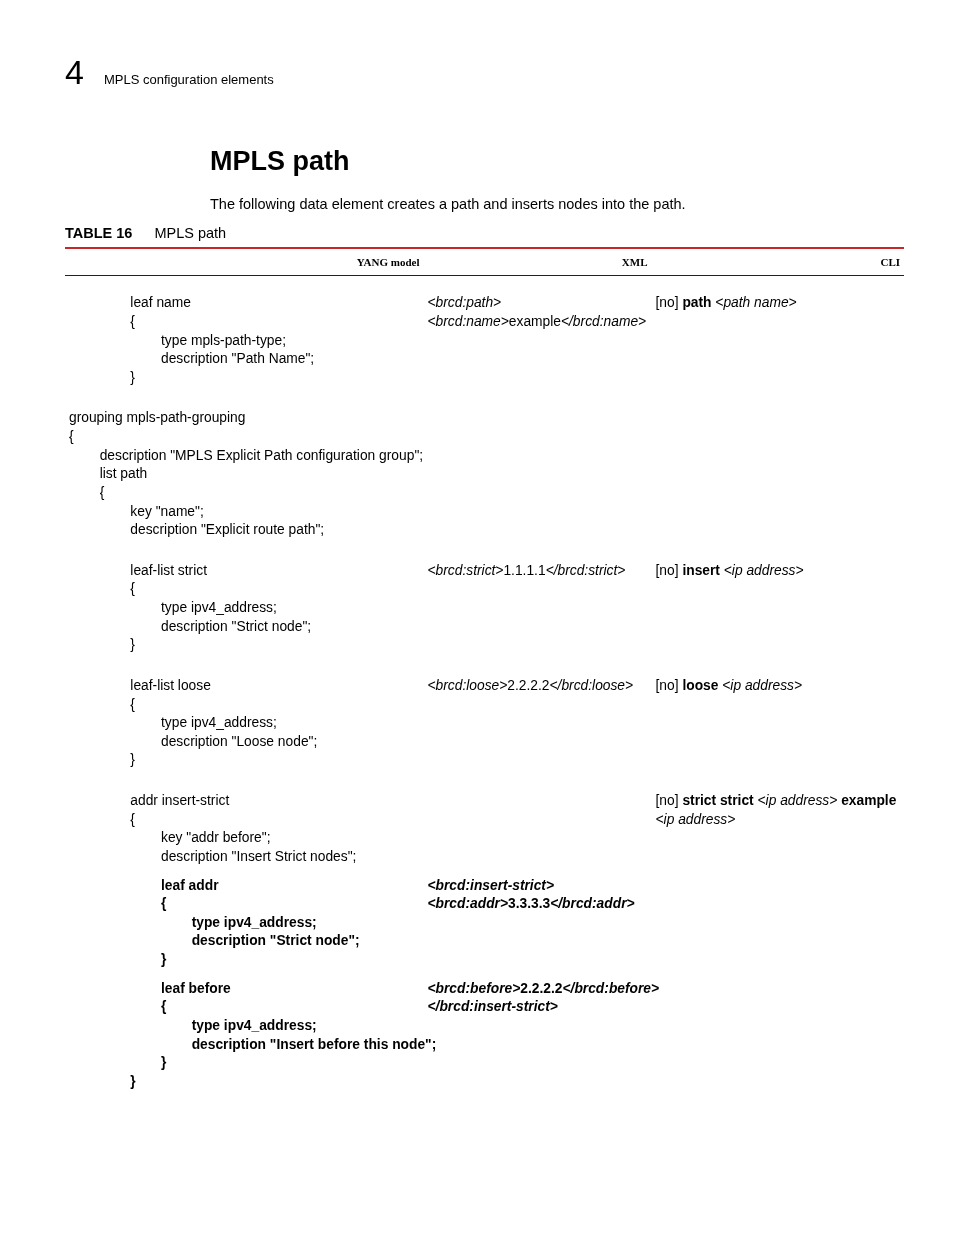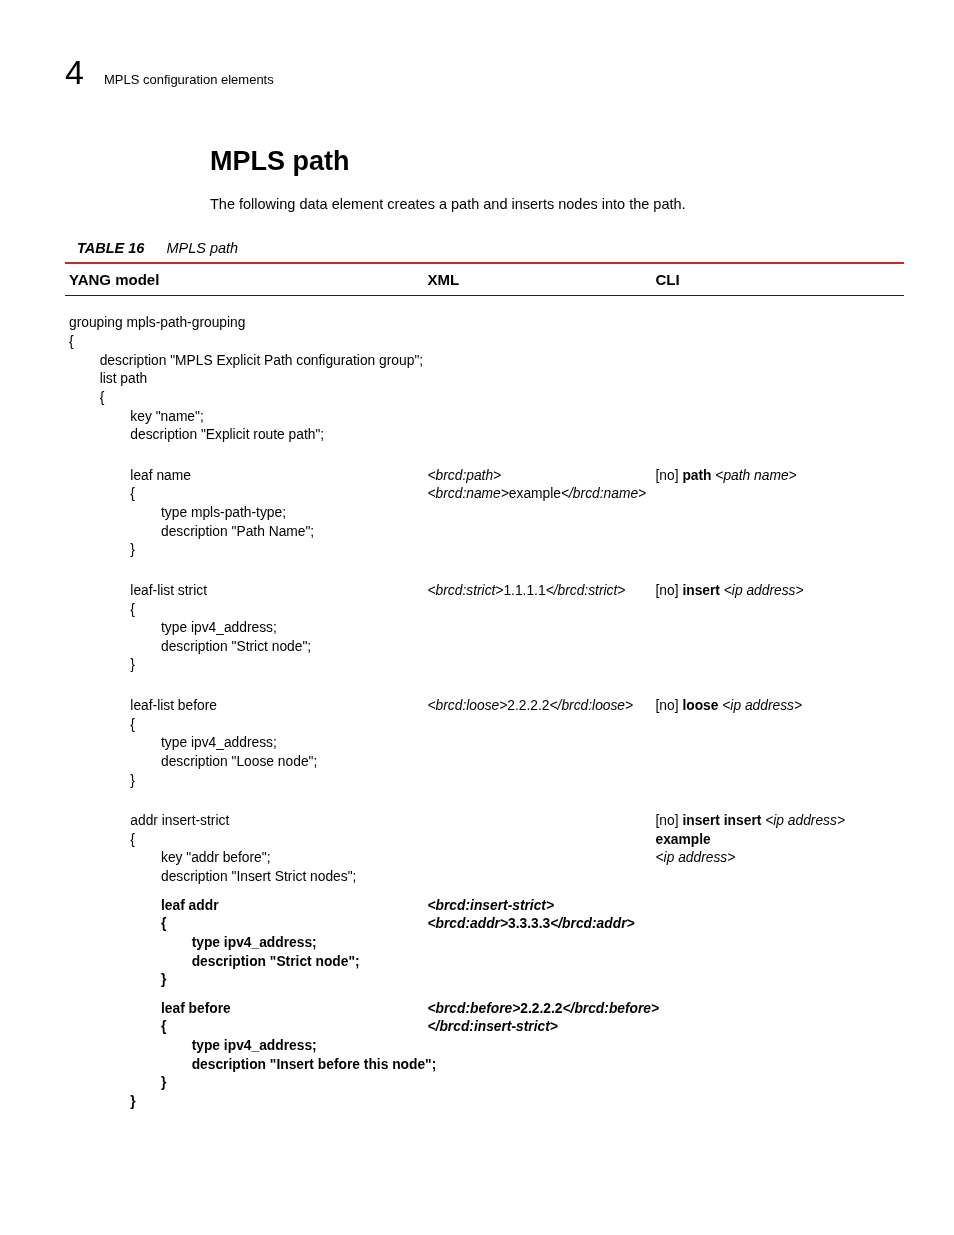--- a/index.html
+++ b/index.html
@@ -29,47 +29,46 @@
     margin-left: 145px;
   }
   .section-title {
     font-family: "Arial Narrow", Arial, sans-serif;
     font-weight: bold;
     font-size: 27px;
     font-stretch: condensed;
     margin-bottom: 16px;
   }
   .intro {
-    margin-bottom: 25px;
+    margin-bottom: 10px;
   }
   .table-caption {
-    margin-left: 12px;
+    margin-left: 0;
     font-size: 14.5px;
     margin-bottom: 4px;
     font-family: "Arial Narrow", Arial, sans-serif;
     font-stretch: condensed;
-    font-style: italic;
   }
   .table-caption .tnum { font-weight: bold; }
   .table-caption .ttitle { margin-left: 18px; font-weight: normal; }
   .tbl {
     width: 100%;
     border-collapse: collapse;
     table-layout: fixed;
   }
   .tbl thead tr {
     border-top: 2px solid #c62828;
     border-bottom: 1px solid #222;
   }
   .tbl th {
-    text-align: left;
-    font-family: Liberation Sans, sans-serif;
+    text-align: right;
+    font-family: Liberation Serif, serif;
     font-stretch: condensed;
     font-weight: bold;
-    font-size: 15px;
+    font-size: 11px;
     padding: 6px 4px 6px 4px;
     vertical-align: bottom;
   }
   .tbl th.col-yang { width: 43%; }
   .tbl th.col-xml  { width: 27%; }
   .tbl th.col-cli  { width: 30%; }
   .tbl td {
     vertical-align: top;
     padding: 18px 6px 4px 4px;
     font-size: 13.8px;
@@ -105,76 +104,76 @@
     <tr>
       <th class="col-yang">YANG model</th>
       <th class="col-xml">XML</th>
       <th class="col-cli">CLI</th>
     </tr>
   </thead>
   <tbody>
 
     <tr>
       <td>
+        <div class="yang-line">                leaf name</div>
+        <div class="yang-line">                {</div>
+        <div class="yang-line">                        type mpls-path-type;</div>
+        <div class="yang-line">                        description "Path Name";</div>
+        <div class="yang-line">                }</div>
+      </td>
+      <td class="xml-line">
+        <div><span class="tag">&lt;brcd:path&gt;</span></div>
+        <div>
+          <span class="tag">&lt;brcd:name&gt;</span><span>example</span><span class="tag">&lt;/brcd:name&gt;</span>
+        </div>
+      </td>
+      <td class="cli-line">
+        <span class="opt">[no]</span>
+        <span class="kw">path</span>
+        <span class="var">&lt;path name&gt;</span>
+      </td>
+    </tr>
+
+    <tr>
+      <td>
         <div class="yang-line">grouping mpls-path-grouping</div>
         <div class="yang-line">{</div>
         <div class="yang-line">        description "MPLS Explicit Path configuration group";</div>
         <div class="yang-line">        list path</div>
         <div class="yang-line">        {</div>
         <div class="yang-line">                key "name";</div>
         <div class="yang-line">                description "Explicit route path";</div>
       </td>
       <td></td>
       <td></td>
     </tr>
 
     <tr>
       <td>
-        <div class="yang-line">                leaf name</div>
-        <div class="yang-line">                {</div>
-        <div class="yang-line">                        type mpls-path-type;</div>
-        <div class="yang-line">                        description "Path Name";</div>
-        <div class="yang-line">                }</div>
-      </td>
-      <td class="xml-line">
-        <div><span class="tag">&lt;brcd:path&gt;</span></div>
-        <div>
-          <span class="tag">&lt;brcd:name&gt;</span><span>example</span><span class="tag">&lt;/brcd:name&gt;</span>
-        </div>
-      </td>
-      <td class="cli-line">
-        <span class="opt">[no]</span>
-        <span class="kw">path</span>
-        <span class="var">&lt;path name&gt;</span>
-      </td>
-    </tr>
-
-    <tr>
-      <td>
         <div class="yang-line">                leaf-list strict</div>
         <div class="yang-line">                {</div>
         <div class="yang-line">                        type ipv4_address;</div>
         <div class="yang-line">                        description "Strict node";</div>
         <div class="yang-line">                }</div>
       </td>
       <td class="xml-line">
         <div>
           <span class="tag">&lt;brcd:strict&gt;</span><span>1.1.1.1</span><span class="tag">&lt;/brcd:strict&gt;</span>
         </div>
       </td>
       <td class="cli-line">
         <span class="opt">[no]</span>
         <span class="kw">insert</span>
         <span class="var">&lt;ip address&gt;</span>
       </td>
     </tr>
 
     <tr>
       <td>
-        <div class="yang-line">                leaf-list before</div>
+        <div class="yang-line">                leaf-list loose</div>
         <div class="yang-line">                {</div>
         <div class="yang-line">                        type ipv4_address;</div>
         <div class="yang-line">                        description "Loose node";</div>
         <div class="yang-line">                }</div>
       </td>
       <td class="xml-line">
         <div>
           <span class="tag">&lt;brcd:loose&gt;</span><span>2.2.2.2</span><span class="tag">&lt;/brcd:loose&gt;</span>
         </div>
       </td>
@@ -188,21 +187,21 @@
     <tr>
       <td>
         <div class="yang-line">                addr insert-strict</div>
         <div class="yang-line">                {</div>
         <div class="yang-line">                        key "addr before";</div>
         <div class="yang-line">                        description "Insert Strict nodes";</div>
       </td>
       <td></td>
       <td class="cli-line">
         <span class="opt">[no]</span>
-        <span class="kw">insert insert</span>
+        <span class="kw">strict strict</span>
         <span class="var">&lt;ip address&gt;</span>
         <span class="kw">example</span>
         <div><span class="var">&lt;ip address&gt;</span></div>
       </td>
     </tr>
 
     <tr class="row-sep">
       <td>
         <div class="yang-line">                        leaf addr</div>
         <div class="yang-line">                        {</div>

